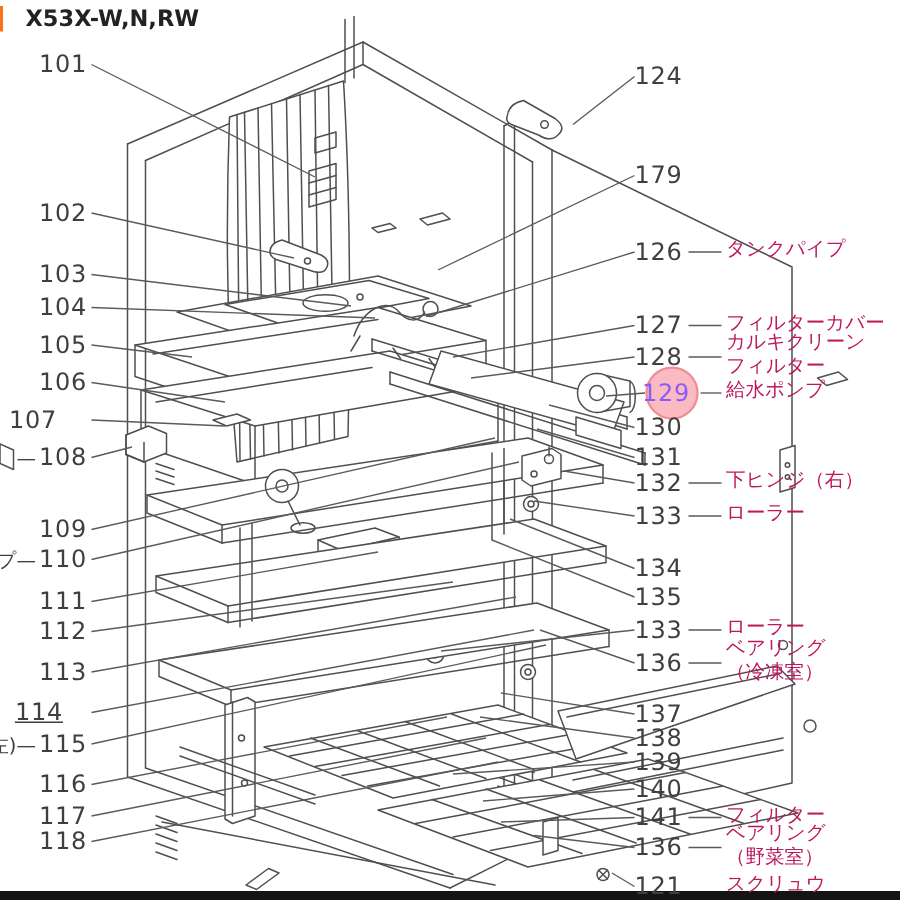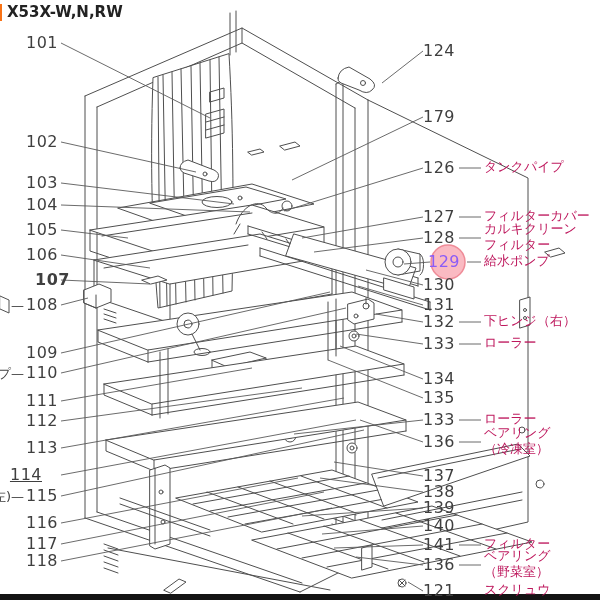--- a/index.html
+++ b/index.html
@@ -1,20 +1,20 @@
 <!DOCTYPE html>
 <html><head>
 <meta charset="utf-8">
 <style>
   html,body{margin:0;padding:0;background:#fff;}
   #stage{position:relative;width:600px;height:600px;background:#ffffff;overflow:hidden;
          font-family:"DejaVu Sans",sans-serif;}
   #art{position:absolute;left:0;top:0;}
   .hdr{position:absolute;left:0;font-size:15px;font-weight:bold;color:#222;
-       border-left:2px solid #f97316;padding-left:5px;line-height:17px;white-space:nowrap;}
+       border-left:2px solid #f97316;padding-left:15px;line-height:17px;white-space:nowrap;}
   .callout{position:absolute;white-space:nowrap;color:#3f3f3f;font-size:16px;line-height:21px;}
   .callout .num{letter-spacing:.5px;}
   .callout .num.hl{color:#8b5cf6;}
   .pfx{font-size:13px;margin-right:2px;color:#3f3f3f;}
   .jlabel{position:absolute;font-size:13px;line-height:15.5px;color:#be185d;white-space:pre-line;}
   #bottombar{position:absolute;left:0;top:594px;width:600px;height:6px;background:#141414;}
 </style>
 </head>
 <body>
 
@@ -303,21 +303,21 @@
 
   <div class="hdr" style="top:4px">X53X-W,N,RW</div>
 
   <div id="bottombar"></div>
 <div class="callout" style="top: 32px; right: 542px;"><span class="num">101</span></div>
     <div class="callout" style="top: 131px; right: 542px;"><span class="num">102</span></div>
     <div class="callout" style="top: 172px; right: 542px;"><span class="num">103</span></div>
     <div class="callout" style="top: 194px; right: 542px;"><span class="num">104</span></div>
     <div class="callout" style="top: 219px; right: 542px;"><span class="num">105</span></div>
     <div class="callout" style="top: 244px; right: 542px;"><span class="num">106</span></div>
-    <div class="callout" style="top: 269px; right: 530px; font-weight: bold;"><span class="num">107</span></div>
+    <div class="callout" style="top: 269px; right: 562px;"><span class="num">107</span></div>
     <div class="callout" style="top: 294px; right: 542px;"><span class="pfx">—</span><span class="num">108</span></div>
     <div class="callout" style="top: 342px; right: 542px;"><span class="num">109</span></div>
     <div class="callout" style="top: 362px; right: 542px;"><span class="pfx">プ—</span><span class="num">110</span></div>
     <div class="callout" style="top: 390px; right: 542px;"><span class="num">111</span></div>
     <div class="callout" style="top: 410px; right: 542px;"><span class="num">112</span></div>
     <div class="callout" style="top: 437px; right: 542px;"><span class="num">113</span></div>
     <div class="callout" style="top: 464px; right: 558px; text-decoration: underline;"><span class="num">114</span></div>
     <div class="callout" style="top: 485px; right: 542px;"><span class="pfx">左)—</span><span class="num">115</span></div>
     <div class="callout" style="top: 512px; right: 542px;"><span class="num">116</span></div>
     <div class="callout" style="top: 533px; right: 542px;"><span class="num">117</span></div>

